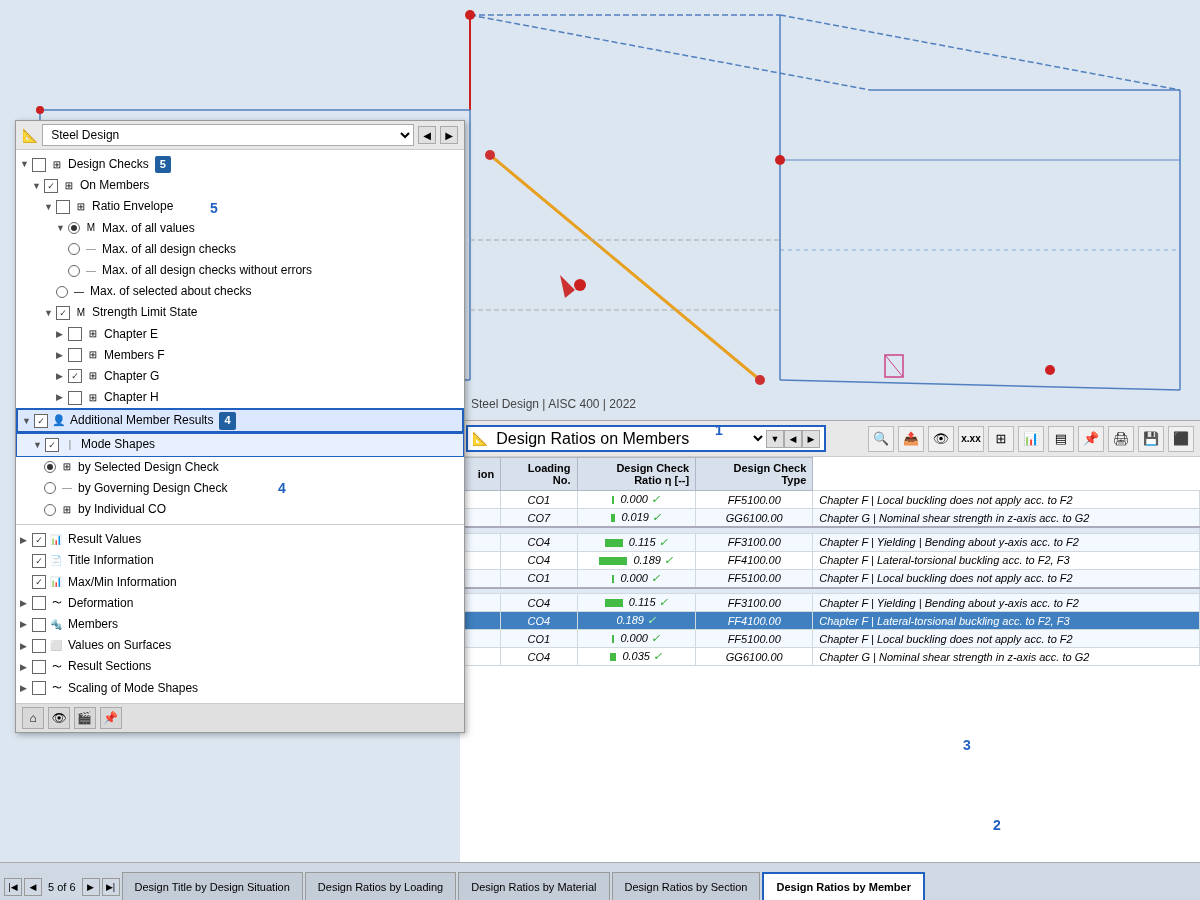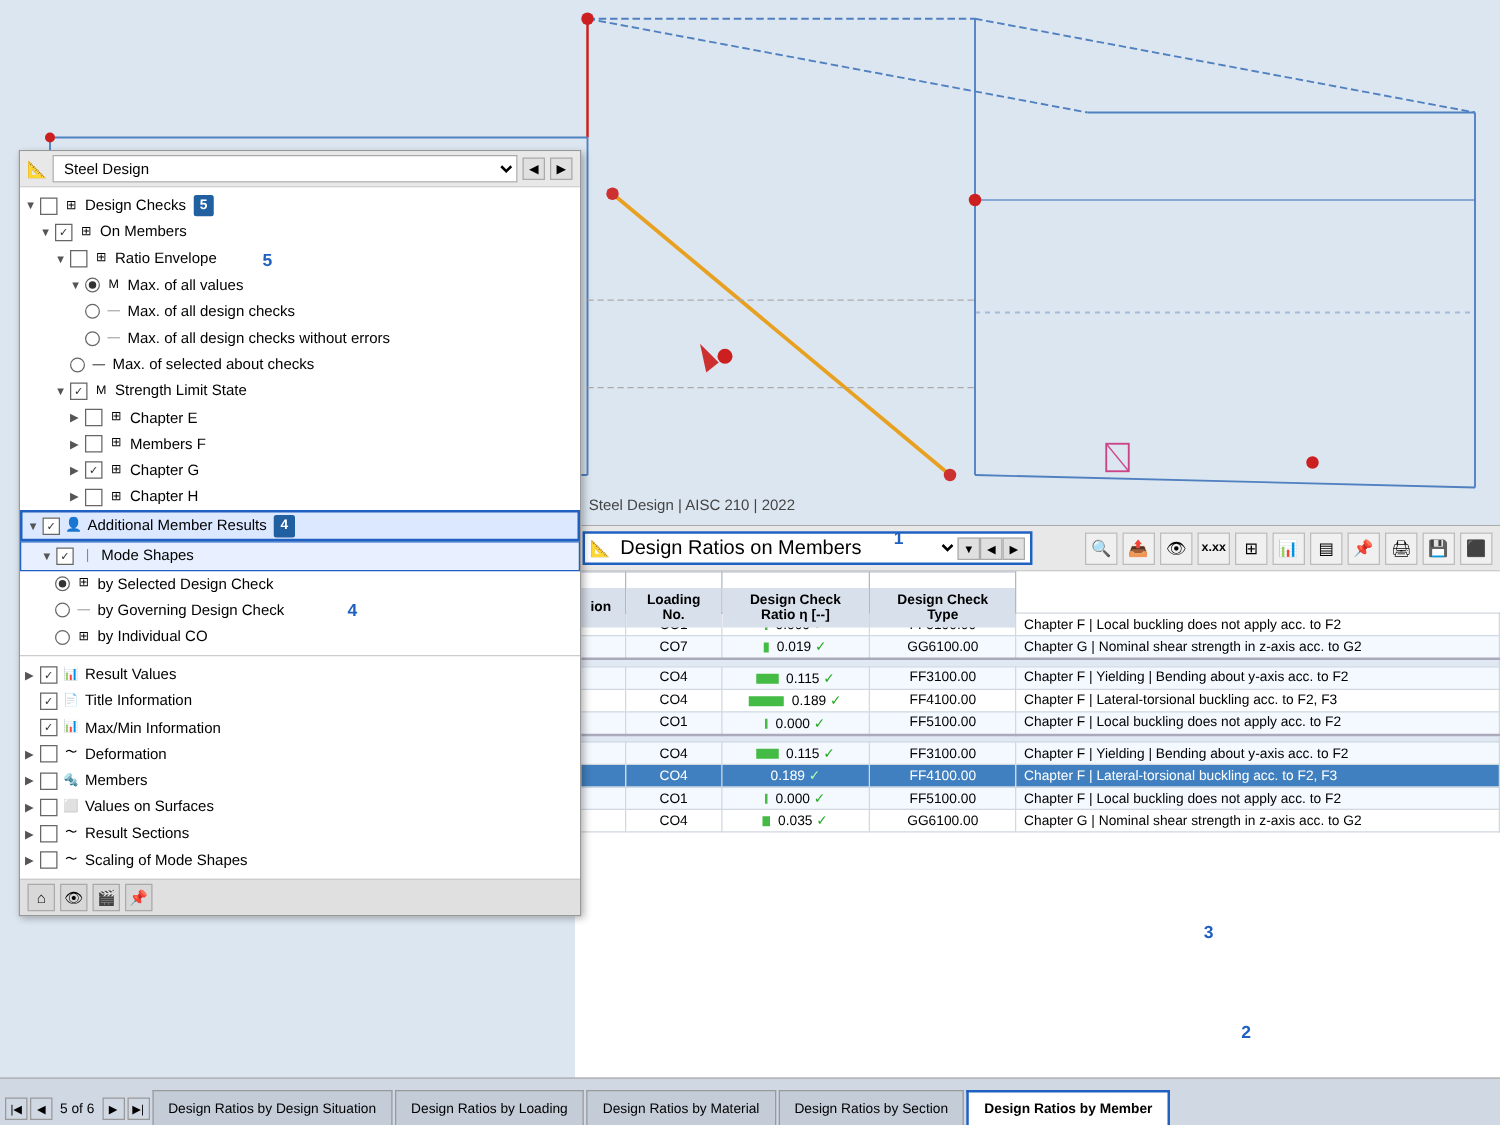--- a/index.html
+++ b/index.html
@@ -229,30 +229,31 @@
     table {
       width: 100%;
       border-collapse: collapse;
       font-size: 11px;
     }
 
     thead th {
       background: #d8e0ec;
       border: 1px solid #b0b8c8;
       padding: 4px 6px;
-      text-align: center;
+      text-align: right;
       font-weight: bold;
       position: sticky;
-      top: 12px;
+      top: 0;
     }
 
     tbody td {
       border: 1px solid #d0d8e0;
       padding: 2px 6px;
       text-align: center;
+      font-style: italic;
     }
 
     tbody tr:nth-child(even) { background: #f4f8ff; }
     tbody tr.group-separator td { background: #e8eef8; border-top: 2px solid #aab; }
     tbody tr.highlighted td { background: #4080c0; color: white; }
 
     .check-green { color: #22aa22; font-size: 11px; }
     .ratio-bar {
       display: inline-block;
       height: 8px;
@@ -376,21 +377,21 @@
     <line x1="470" y1="240" x2="780" y2="240" stroke="#aaa" stroke-width="1" stroke-dasharray="5,3"></line>
     <line x1="470" y1="310" x2="780" y2="310" stroke="#aaa" stroke-width="1" stroke-dasharray="5,3"></line>
 
     <line x1="40" y1="380" x2="460" y2="380" stroke="#5080c0" stroke-width="1.5"></line>
 
     <circle cx="40" cy="110" r="4" fill="#cc2020"></circle>
     <circle cx="490" cy="155" r="5" fill="#cc3030"></circle>
     <circle cx="760" cy="380" r="5" fill="#cc3030"></circle>
   </svg>
 
-  <div class="viewport-label" style="left: 465px; top: 395px;">Steel Design | AISC 210 | 2022</div>
+  <div class="viewport-label" style="left: 465px; top: 395px;">Steel Design | AISC 400 | 2022</div>
 </div>
 
 <div class="navigator">
   <div class="nav-toolbar">
     <span style="font-size:13px;">📐</span>
     <select class="nav-dropdown">
       <option>Steel Design</option>
     </select>
     <button class="nav-arrow-btn">◀</button>
     <button class="nav-arrow-btn">▶</button>
@@ -738,21 +739,21 @@
 
 <div class="tab-bar">
   <div class="tab-nav">
     <button class="tab-nav-btn">|◀</button>
     <button class="tab-nav-btn">◀</button>
     <span class="tab-counter">5 of 6</span>
     <button class="tab-nav-btn">▶</button>
     <button class="tab-nav-btn">▶|</button>
   </div>
   <div class="tab-item">
-    <span>Design Ratios by Design Situation</span>
+    <span>Design Title by Design Situation</span>
   </div>
   <div class="tab-item">
     <span>Design Ratios by Loading</span>
   </div>
   <div class="tab-item">
     <span>Design Ratios by Material</span>
   </div>
   <div class="tab-item">
     <span>Design Ratios by Section</span>
   </div>

